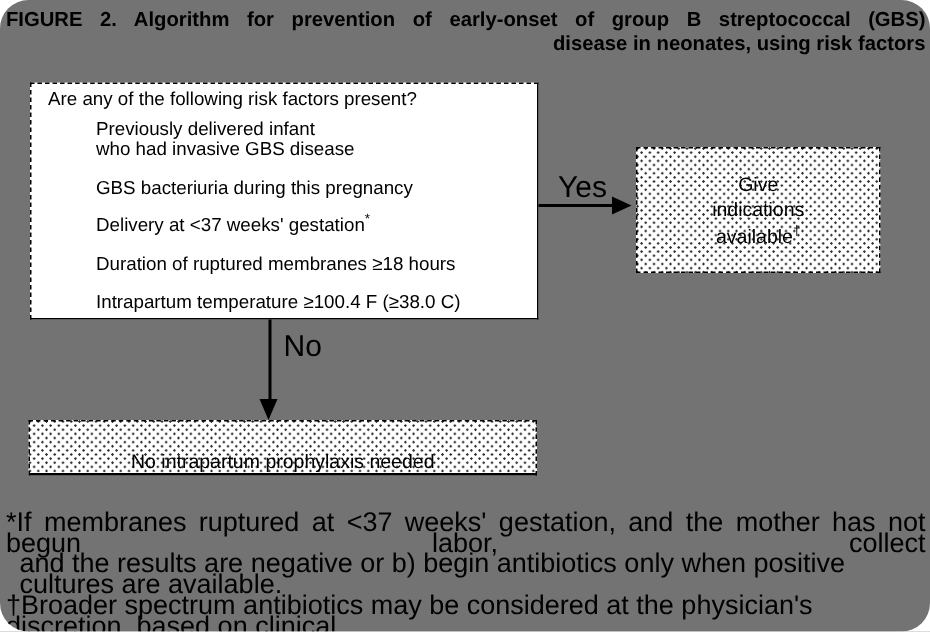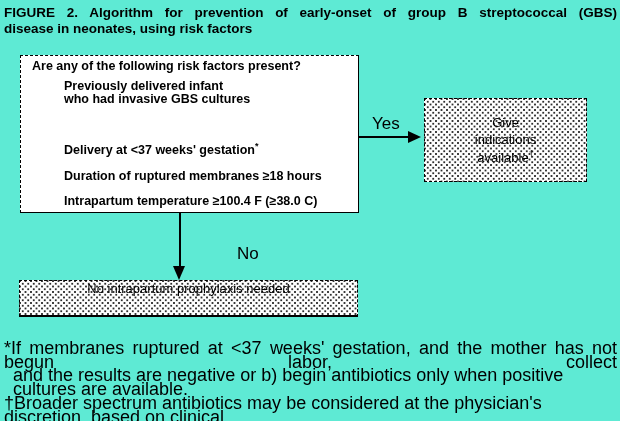--- a/index.html
+++ b/index.html
@@ -1,82 +1,84 @@
 <!DOCTYPE html>
 <html><head>
 <meta charset="utf-8">
 <style>
   html,body{margin:0;padding:0;background:#ffffff;}
   .canvas{
-    position:relative;width:620px;height:421px;background:#5eead4;
+    position:relative;width:620px;height:421px;background:#737373;
     font-family:"Liberation Sans","DejaVu Sans",sans-serif;color:#000;
     overflow:hidden;
+    border-radius:19px;
   }
   
   .title{position:absolute;left:4px;top:5px;width:613px;font-weight:bold;
          font-size:13.5px;line-height:16px;letter-spacing:0;}
   .tline1{text-align:justify;text-align-last:justify;}
-  .tline2{text-align:left;}
+  .tline2{text-align:right;}
   
   .mbox{position:absolute;left:20px;top:55px;width:337px;height:156px;
-        border:1px #000;border-style:dashed solid solid dashed;background:#fff;font-weight:bold;}
+        border:1px #000;border-style:dashed solid solid dashed;background:#fff;}
   .q{position:absolute;left:11px;top:3px;font-size:12.5px;line-height:14px;white-space:nowrap;}
   .item{position:absolute;left:43px;font-size:12.5px;line-height:13px;white-space:nowrap;}
   .sup{font-size:9px;vertical-align:super;line-height:0;}
   
   .halftone{
     background-color:#fff;
     background-image:
       radial-gradient(circle,#2e2e2e 0.7px,rgba(0,0,0,0) 0.9px),
       radial-gradient(circle,#2e2e2e 0.7px,rgba(0,0,0,0) 0.9px);
     background-size:5.5px 5.5px;
     background-position:0 0,2.75px 2.75px;
   }
   .ybox{position:absolute;left:424px;top:98px;width:161px;height:82px;
         border:1px dashed #000;display:flex;flex-direction:column;
         align-items:center;justify-content:center;
         font-size:13px;line-height:17.5px;text-align:center;}
   .nbox{position:absolute;left:19px;top:280px;width:337px;height:34px;
         border:1px dashed #000;border-bottom:2px solid #000;
-        display:flex;align-items:flex-start;justify-content:center;
+        display:flex;align-items:flex-end;justify-content:center;
         font-size:13px;}
   
   .hline{position:absolute;left:359px;top:136px;width:50px;height:2px;background:#000;}
   .ah-right{position:absolute;left:408px;top:131px;width:0;height:0;
             border-top:6px solid transparent;border-bottom:6px solid transparent;
             border-left:13px solid #000;}
   .vline{position:absolute;left:179px;top:213px;width:2px;height:54px;background:#000;}
   .ah-down{position:absolute;left:173px;top:266px;width:0;height:0;
            border-left:6.5px solid transparent;border-right:6.5px solid transparent;
            border-top:14px solid #000;}
-  .blabel{position:absolute;font-size:17px;}
+  .blabel{position:absolute;font-size:20px;}
   .yes-l{left:372px;top:114px;}
-  .no-l{left:189px;top:244px;margin-left:48px;}
+  .no-l{left:189px;top:220px;}
   
   .footnotes{position:absolute;left:4px;top:342px;width:613px;
              font-size:18px;line-height:13.7px;}
   .fn-cont{padding-left:9px;}
   .stretch{text-align:justify;text-align-last:justify;}
 </style>
 </head>
 <body>
 
 <div class="canvas">
 
   <div class="title">
     <div class="tline1">FIGURE 2. Algorithm for prevention of early-onset of group B streptococcal (GBS)</div>
     <div class="tline2">disease in neonates, using risk factors</div>
   </div>
 
   <div class="mbox">
     <div class="q">Are any of the following risk factors present?</div>
     <div class="item" style="top:24px">
       <div>Previously delivered infant</div>
-      <div>who had invasive GBS cultures</div>
+      <div>who had invasive GBS disease</div>
     </div>
+    <div class="item" style="top:63px">GBS bacteriuria during this pregnancy</div>
     <div class="item" style="top:88px"><span>Delivery at &lt;37 weeks' gestation</span><sup class="sup">*</sup></div>
     <div class="item" style="top:114px">Duration of ruptured membranes ≥18 hours</div>
     <div class="item" style="top:139px">Intrapartum temperature ≥100.4 F (≥38.0 C)</div>
   </div>
 
   <div class="blabel yes-l">Yes</div>
   <div class="hline"></div>
   <div class="ah-right"></div>
 
   <div class="ybox halftone">

